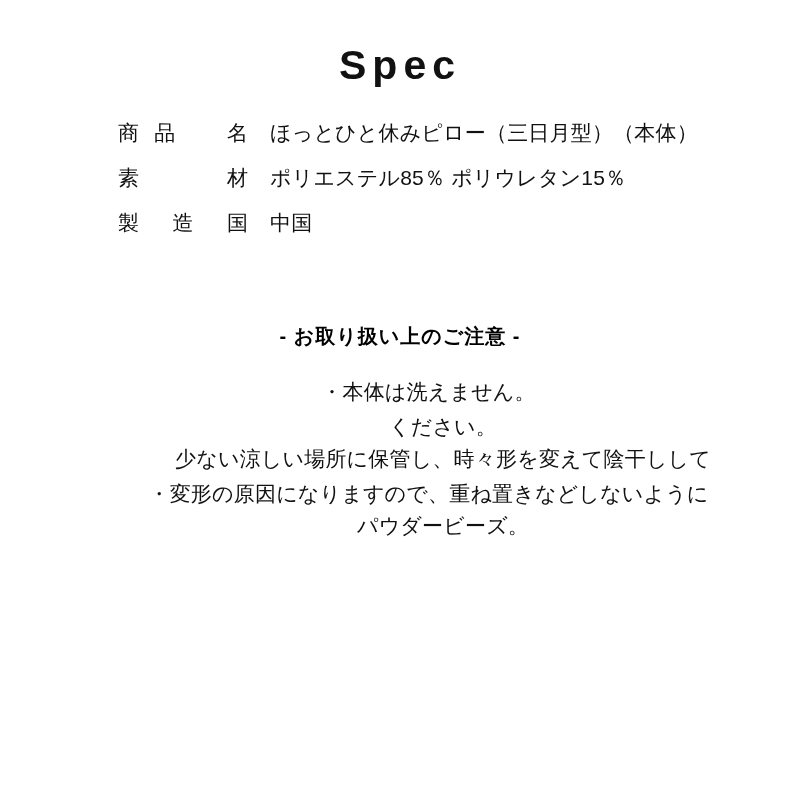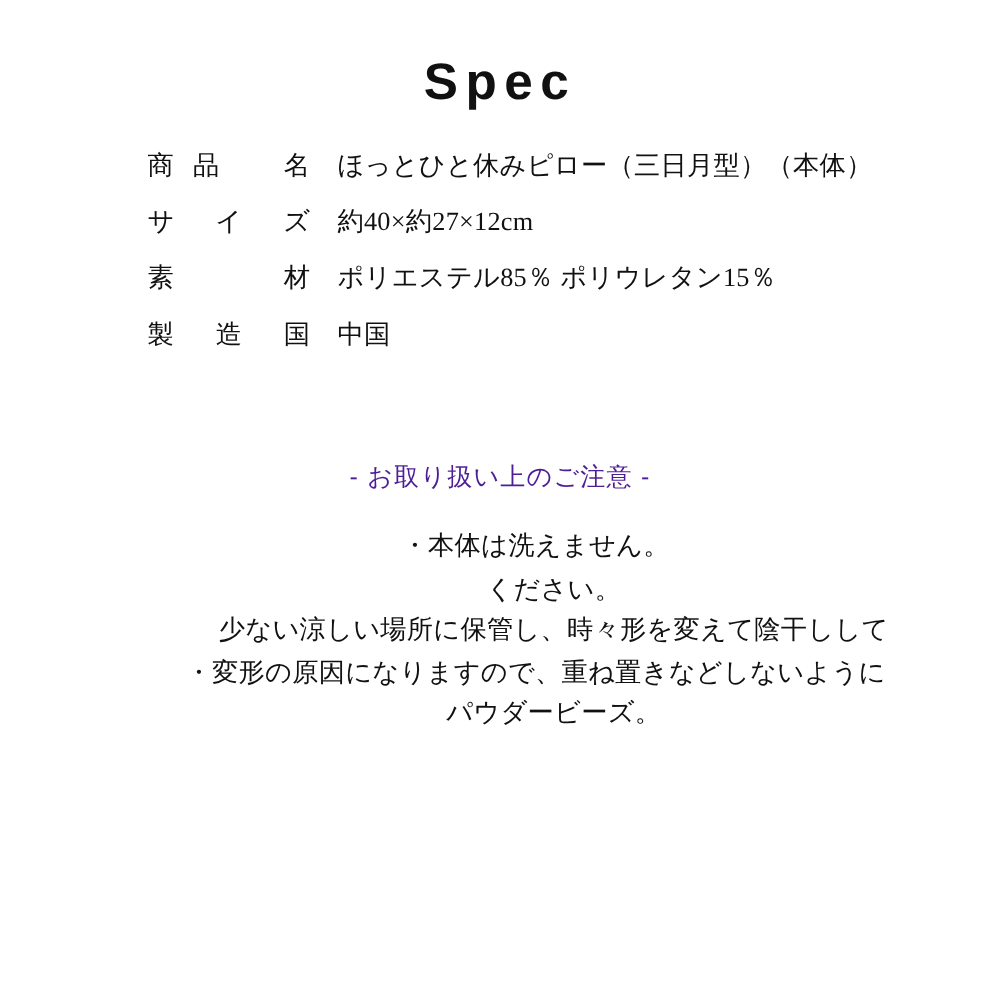--- a/index.html
+++ b/index.html
@@ -29,21 +29,20 @@
     font-weight: 700;
     color: #111111;
     margin: 0;
     padding-top: 43px;
     line-height: 1.1;
   }
   
   .spec-table {
     margin: 34px 16px 0 118px;
     border-collapse: collapse;
-    font-family: Liberation Serif, serif;
   }
   .spec-table td {
     font-size: 21px;
     color: #111111;
     padding: 0;
     vertical-align: top;
     line-height: 1;
   }
   .spec-label {
     width: 152px;
@@ -62,23 +61,24 @@
     height: 45px;
     letter-spacing: 0.2px;
   }
   
   .notes {
     margin-top: 66px;
   }
   .notes-heading {
     text-align: center;
     font-size: 20px;
-    color: #4c1d95;
+    color: #000000;
     letter-spacing: 1px;
     margin: 0 0 26px 0;
+    font-weight: bold;
   }
   .notes-list {
     margin: 0;
     padding: 0 0 0 118px;
     list-style: none;
   }
   .note-item {
     font-size: 21px;
     line-height: 1.55;
     color: #111111;
@@ -102,24 +102,20 @@
 
   <h1 class="title">Spec</h1>
 
   <table class="spec-table">
     <tbody>
       <tr>
         <td class="spec-label"><span class="lbl">商品　名</span></td>
         <td class="spec-value">ほっとひと休みピロー（三日月型）（本体）</td>
       </tr>
       <tr>
-        <td class="spec-label"><span class="lbl">サ イ ズ</span></td>
-        <td class="spec-value">約40×約27×12cm</td>
-      </tr>
-      <tr>
         <td class="spec-label"><span class="lbl">素　　材</span></td>
         <td class="spec-value">ポリエステル85％ ポリウレタン15％</td>
       </tr>
       <tr>
         <td class="spec-label"><span class="lbl">製 造 国</span></td>
         <td class="spec-value">中国</td>
       </tr>
     </tbody>
   </table>
 

